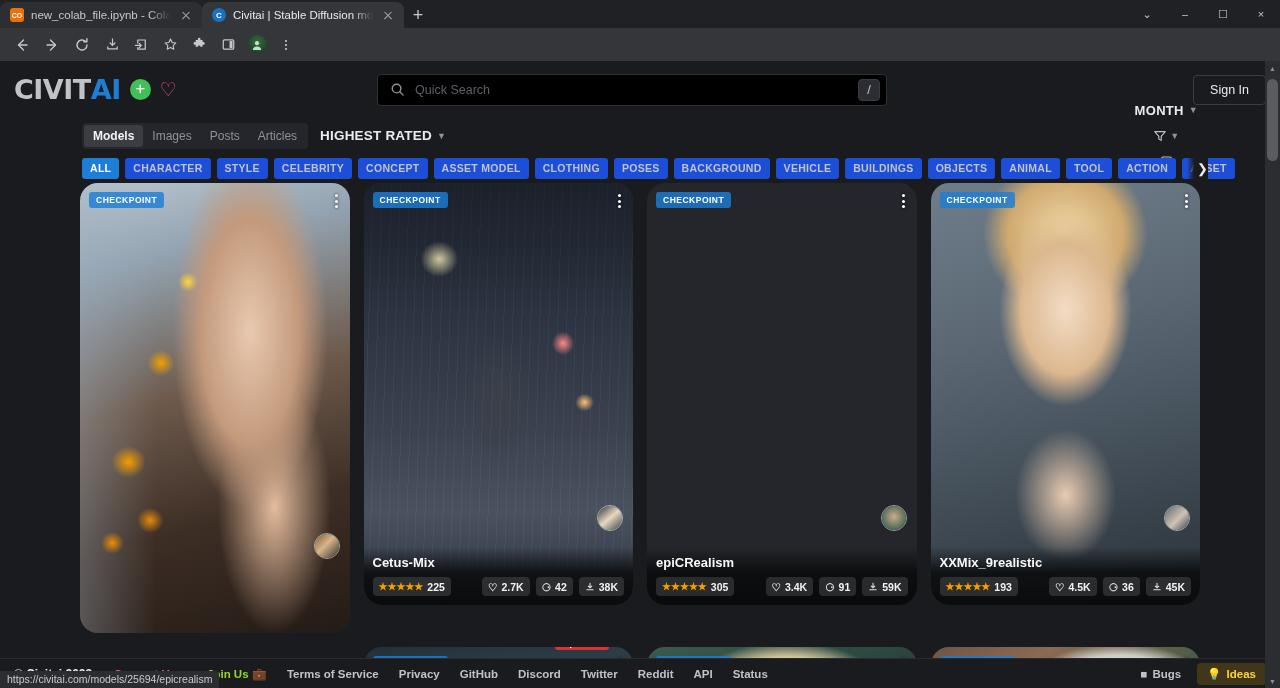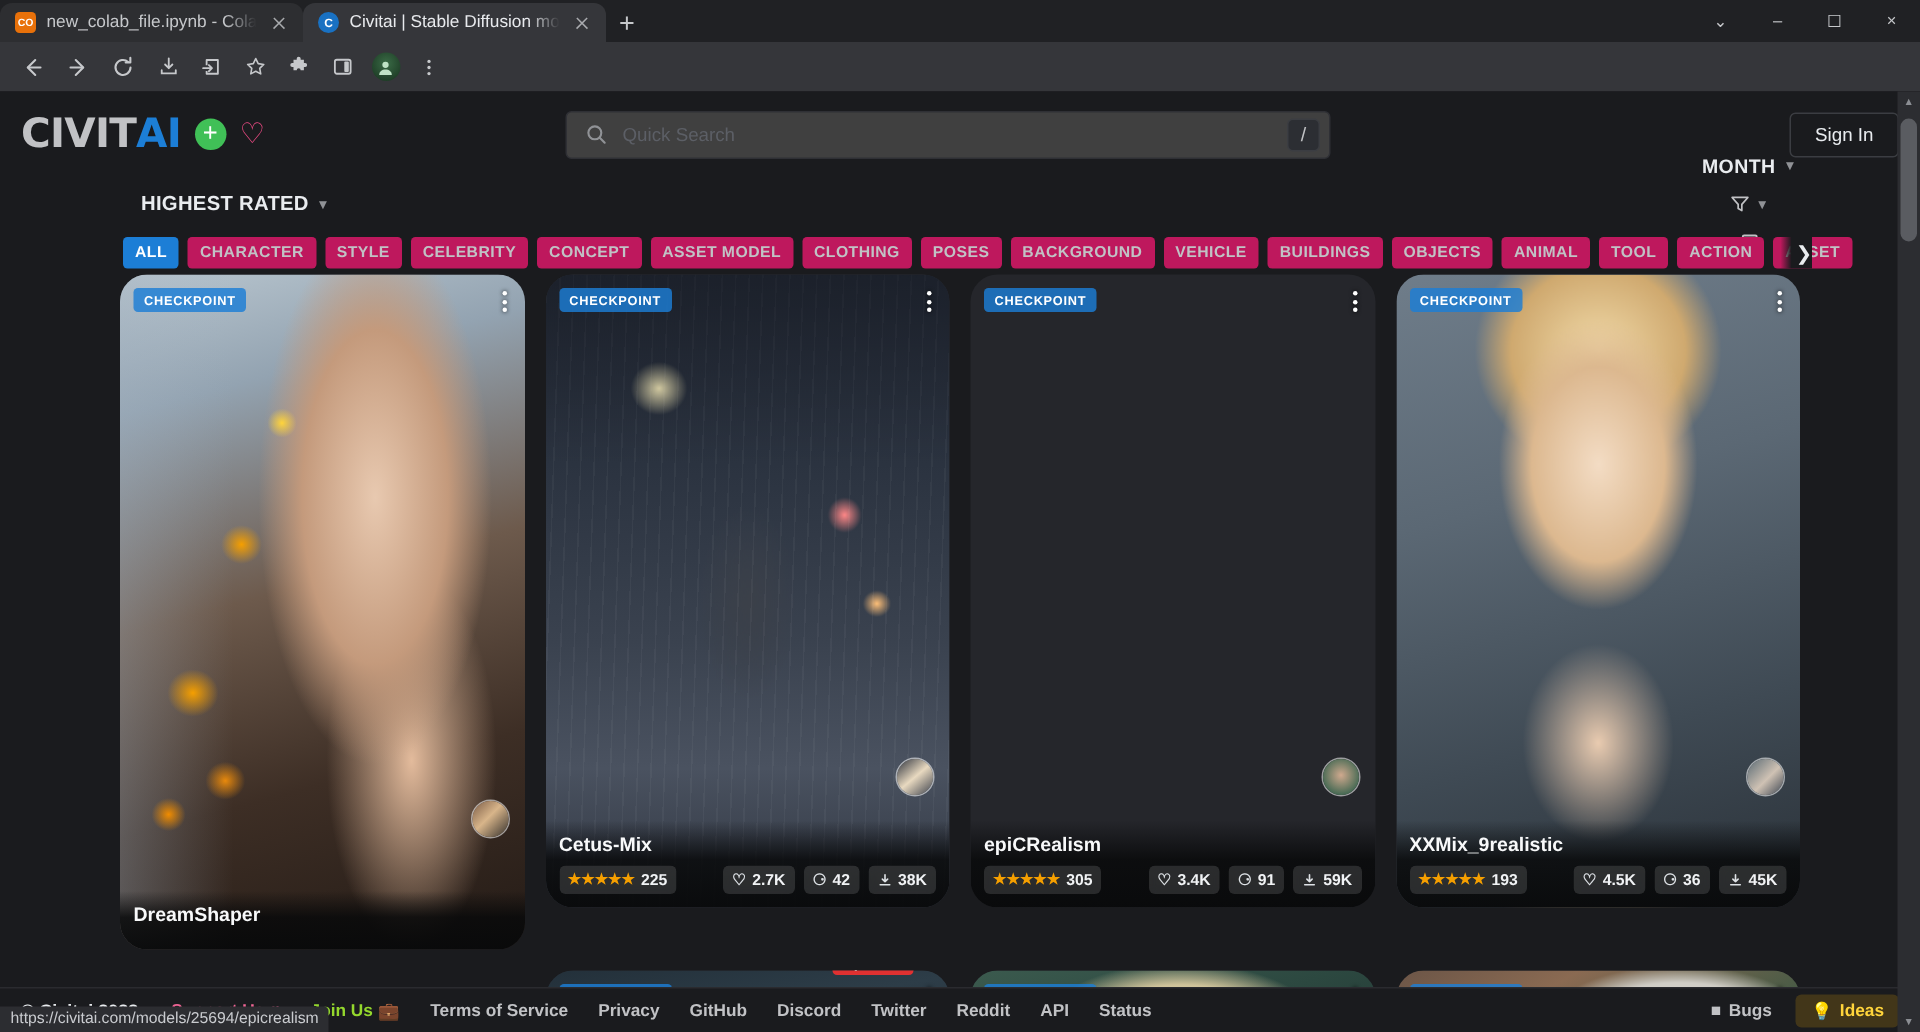--- a/index.html
+++ b/index.html
@@ -104,21 +104,21 @@
     width: 21px; height:21px; border-radius:50%; background:#40c057;
     color:#fff; display:flex; align-items:center; justify-content:center;
     font-size: 17px; font-weight:300; line-height:1; padding-bottom:2px;
   }
   .logo-heart { color:#e64980; font-size: 19px; line-height:1; }
 
   .searchwrap {
     position:absolute; left: 377px; width: 510px; height: 32px;
   }
   .searchbox {
-    width: 100%; height: 32px; background: #404040; border: 1px solid #2f3035;
+    width: 100%; height: 32px; background: #000000; border: 1px solid #2f3035;
     border-radius: 4px; display:flex; align-items:center; padding: 0 6px 0 12px;
     gap: 10px;
   }
   .search-ico { color:#909296; display:flex; }
   .search-input {
     flex:1 1 auto; background:transparent; border:none; outline:none;
     color:#c1c2c5; font-size: 12.5px; font-family:"Liberation Sans", sans-serif;
   }
   .search-input::placeholder { color:#5c5f66; }
   .slash-key {
@@ -158,21 +158,21 @@
     display:flex; align-items:center; gap:5px; color:#e9ecef;
     font-size: 13px; font-weight:700; letter-spacing:.3px;
   }
   .ico-btn { color:#c1c2c5; display:flex; align-items:center; gap:3px; }
 
   .cats {
     height: 30px; display:flex; align-items:center; gap: 6px;
     padding: 0 82px; overflow: hidden; position: relative;
   }
   .cat {
-    height: 21px; padding: 0 8px; border-radius: 3px; background:#be185d;
+    height: 21px; padding: 0 8px; border-radius: 3px; background:#1d4ed8;
     color:#c1c2c5; font-size: 10.5px; font-weight:700; letter-spacing:.3px;
     display:flex; align-items:center; white-space:nowrap; flex:0 0 auto;
   }
   .cat.active { background:#1c7ed6; color:#fff; }
   .cat-arrow {
     position:absolute; right: 72px; color:#e9ecef; font-size: 13px;
     background: linear-gradient(to right, rgba(26,27,30,0) 0%, #1a1b1e 35%);
     padding-left: 10px; height:21px; display:flex; align-items:center;
   }
 
@@ -455,20 +455,26 @@
           </span>
           <input class="search-input" type="text" placeholder="Quick Search" style="">
           <span class="slash-key">/</span>
         </div>
       </div>
 
       <div class="signin">Sign In</div>
     </div>
 
     <div class="subnav">
+      <div class="seg">
+        <div class="seg-item active">Models</div>
+        <div class="seg-item">Images</div>
+        <div class="seg-item">Posts</div>
+        <div class="seg-item">Articles</div>
+      </div>
       <div class="sort-btn">
         <span>HIGHEST RATED</span>
         <span class="chev">▼</span>
       </div>
       <div class="subnav-right">
         <div class="period-btn">
           <span>MONTH</span>
           <span class="chev">▼</span>
         </div>
         <div class="ico-btn">
@@ -512,23 +518,20 @@
         <div class="art art1"></div>
         <div class="badge">CHECKPOINT</div>
         <div class="kebab">
             <i></i>
             <i></i>
             <i></i>
           </div>
         <div class="card-avatar">
             <div class="avimg1" style="width:100%;height:100%"></div>
           </div>
-        <div class="card-foot">
-          <div class="card-title">DreamShaper</div>
-        </div>
       </div>
 
       <div class="card">
         <div class="art art2"></div>
         <div class="badge">CHECKPOINT</div>
         <div class="kebab">
             <i></i>
             <i></i>
             <i></i>
           </div>

